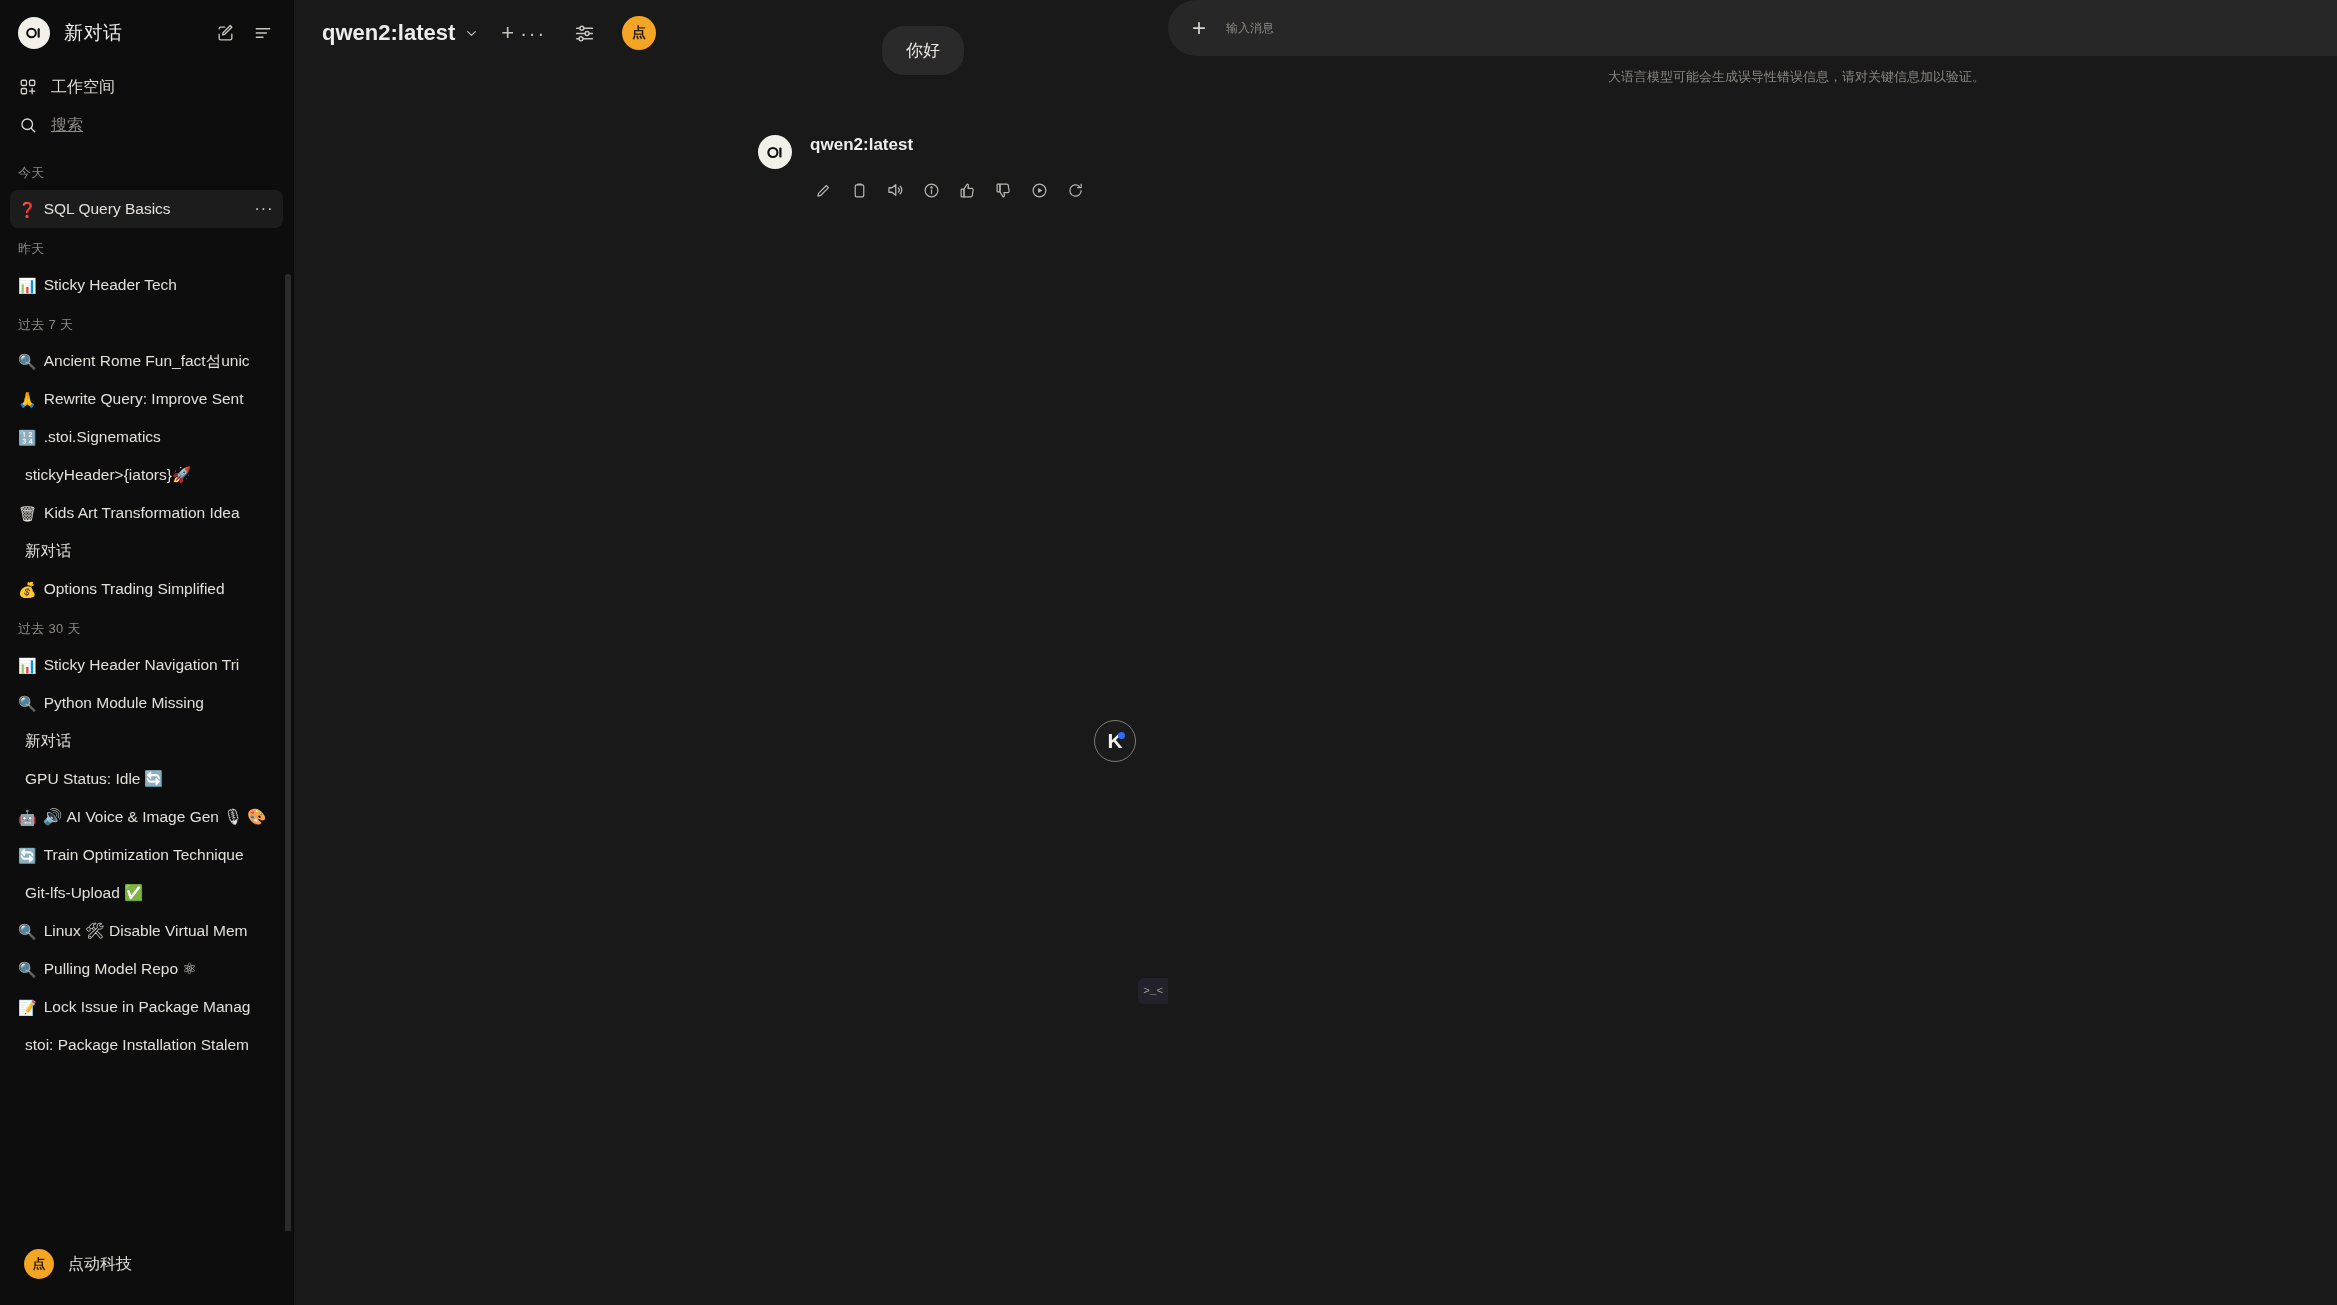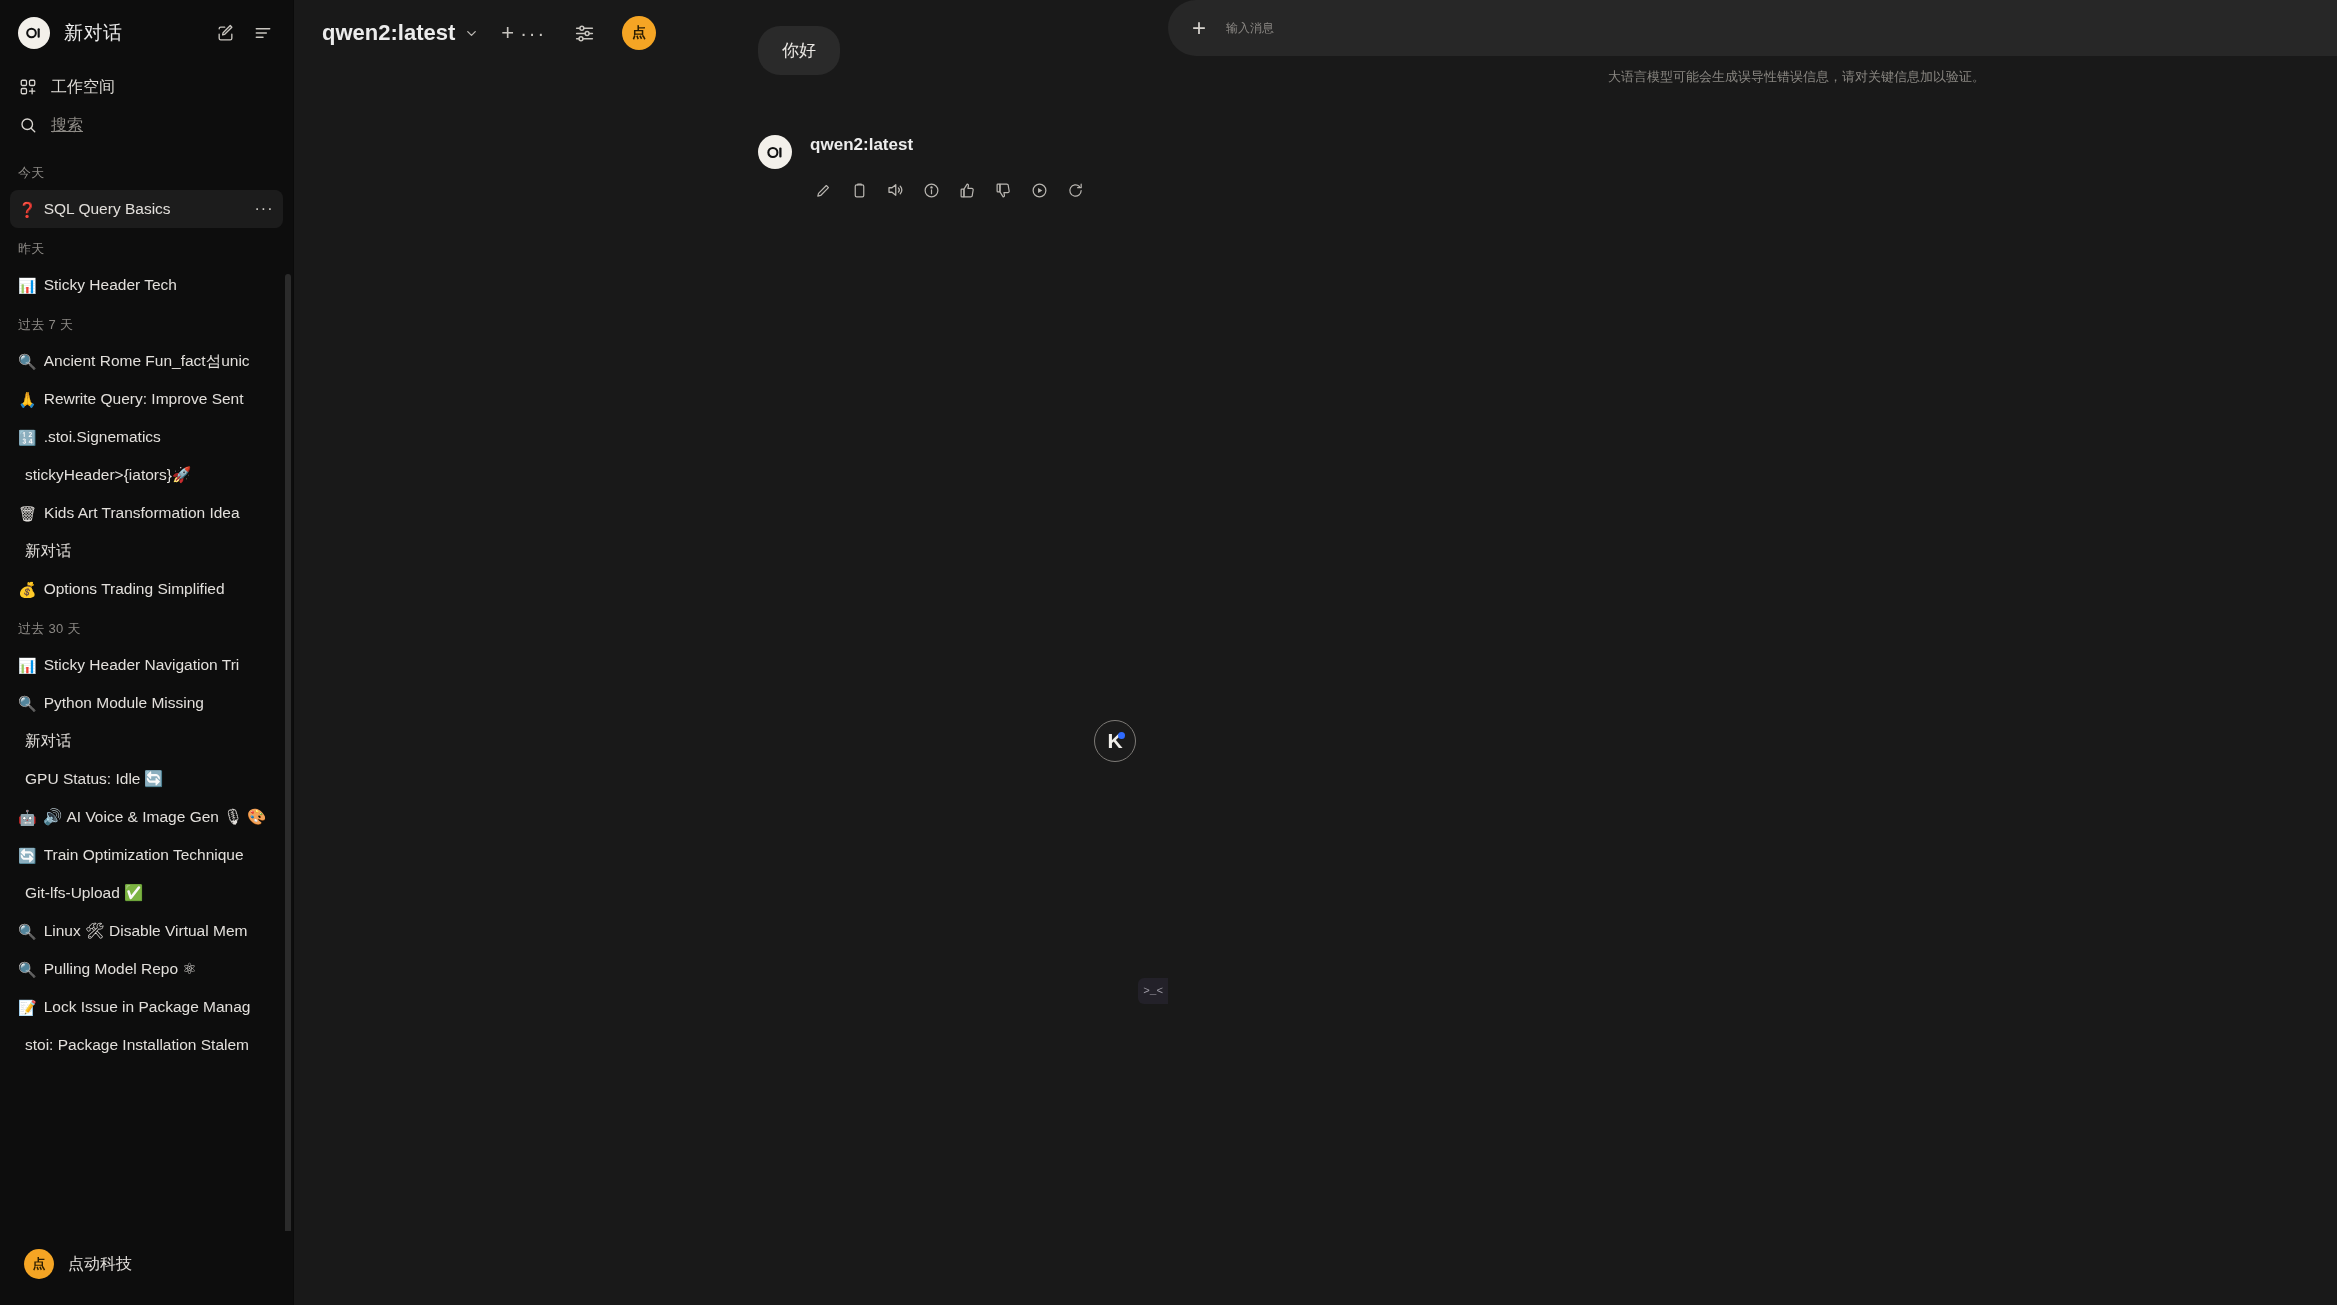--- a/index.html
+++ b/index.html
@@ -117,21 +117,21 @@
   }
   .top-right { margin-left: auto; display: flex; align-items: center; gap: 24px; }
   .dots-btn { color: #c9c6c1; font-size: 20px; letter-spacing: 2px; cursor: pointer; line-height: 1; }
 
   
   .chat {
     flex: 1 1 auto; overflow: hidden; position: relative;
     padding: 0 0 0 0;
   }
   .chat-inner { max-width: 1900px; margin: 0 auto; padding: 14px 80px 0 80px; }
-  .msg-user { display: flex; justify-content: flex-start; margin-top: 12px; }
+  .msg-user { display: flex; justify-content: center; margin-top: 12px; }
   .bubble-user {
     background: #2a2a2a; color: #ebe8e4;
     border-radius: 22px; padding: 13px 24px;
     font-size: 17px; max-width: 60%;
   }
   .msg-bot { display: flex; gap: 18px; margin-top: 60px; }
   .bot-avatar {
     width: 34px; height: 34px; border-radius: 50%;
     background: #f3f0ea; color: #111; flex: 0 0 34px;
     display: flex; align-items: center; justify-content: center;

